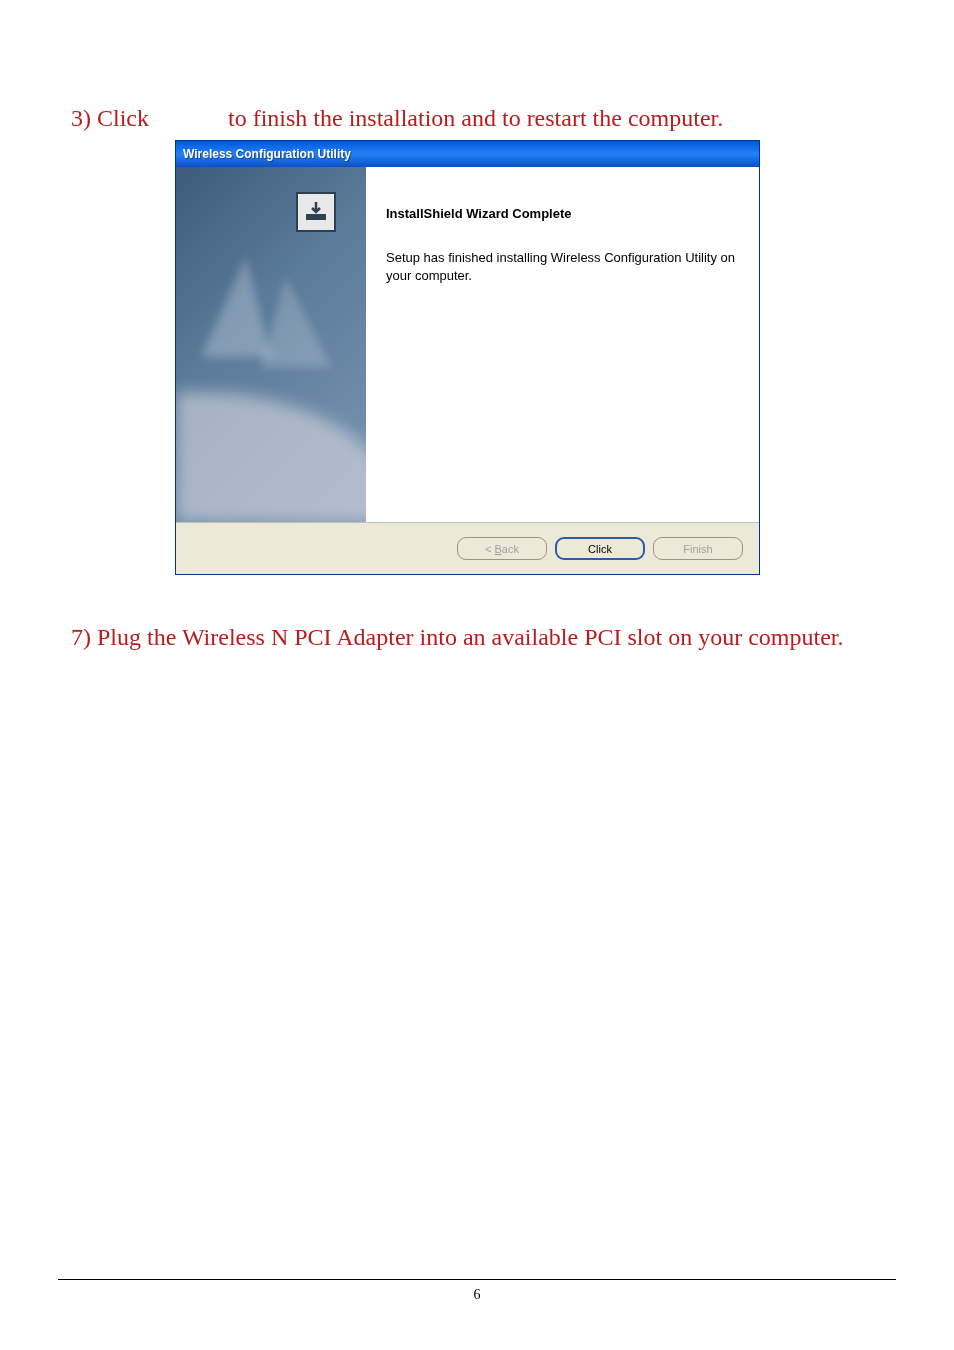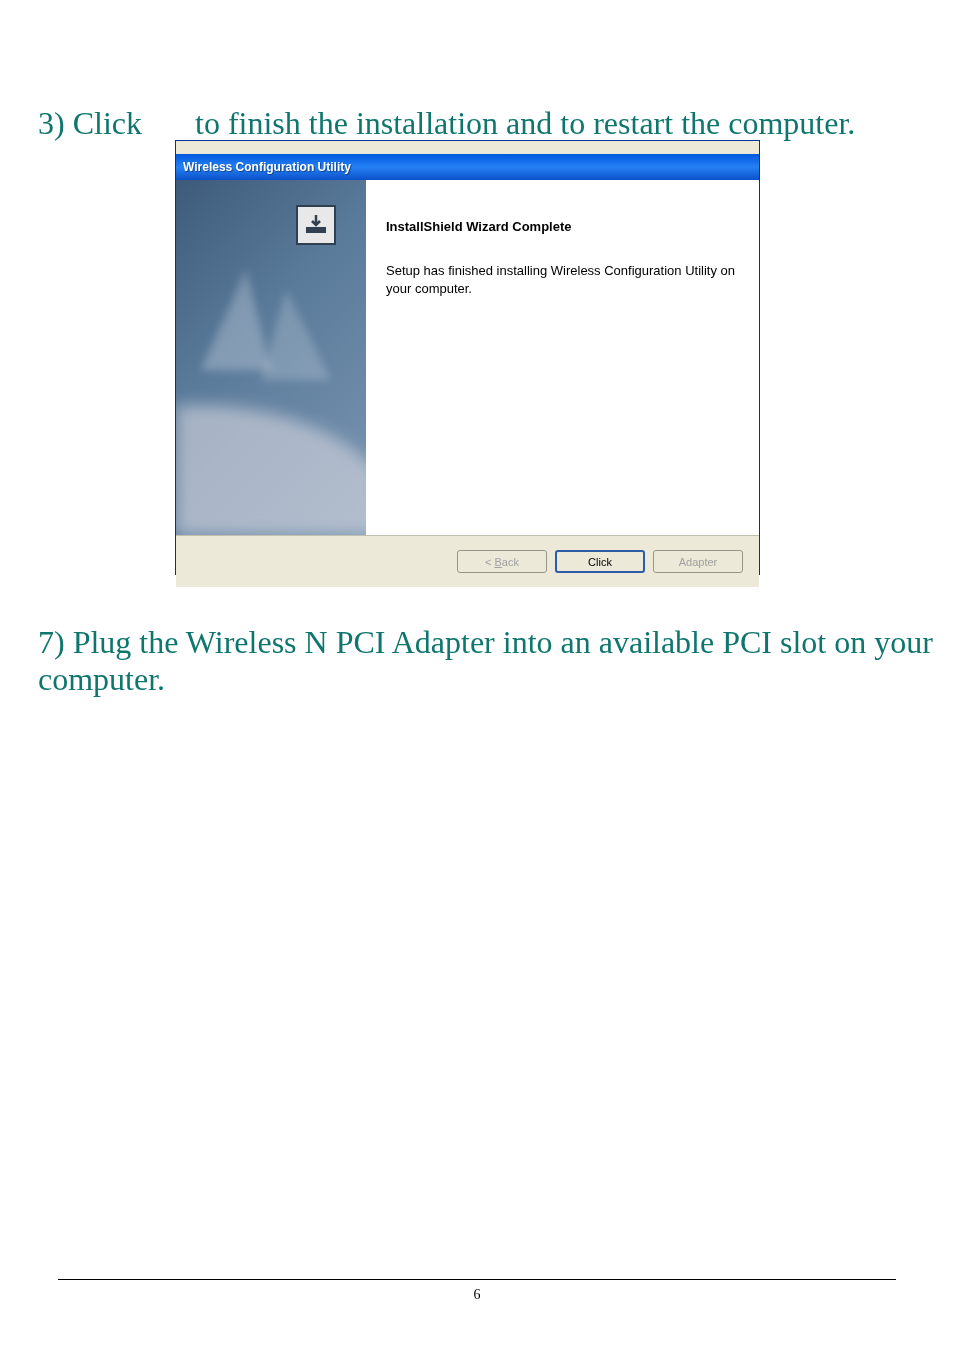--- a/index.html
+++ b/index.html
@@ -9,22 +9,23 @@
     }
     body {
       width: 954px;
       height: 1350px;
       background: white;
       font-family: "Times New Roman", serif;
       position: relative;
     }
     .instruction-line {
       position: absolute;
-      font-size: 32px;
-      color: #0f766e;
+      font-size: 24px;
+      color: #b91c1c;
+      margin-left: 33px;
     }
     .step3-part1 {
       left: 38px;
       top: 105px;
     }
     .step3-part2 {
       left: 195px;
       top: 105px;
     }
     .step4 {
@@ -40,21 +41,20 @@
       border: 1px solid #003399;
       background: #ece9d8;
       font-family: Tahoma, Arial, sans-serif;
     }
     .title-bar {
       height: 26px;
       background: linear-gradient(to bottom, #0058dd 0%, #2680f5 50%, #0a51c8 100%);
       display: flex;
       align-items: center;
       padding-left: 7px;
-      margin-top: 13px;
     }
     .title-bar-text {
       color: white;
       font-size: 12px;
       font-weight: bold;
       text-shadow: 1px 1px 1px rgba(0,0,0,0.4);
     }
     .dialog-body {
       display: flex;
       height: 355px;
@@ -151,21 +151,21 @@
       padding-right: 16px;
       gap: 8px;
     }
     .btn {
       width: 90px;
       height: 23px;
       font-size: 11px;
       font-family: Tahoma, Arial, sans-serif;
       border: 1px solid #98948a;
       background: #ece9d8;
-      border-radius: 3px;
+      border-radius: 9px;
       cursor: default;
       color: #000;
     }
     .btn-disabled {
       color: #a0a0a0;
     }
     .btn-finish {
       border: 2px solid #2e5da8;
       font-weight: normal;
       background: #ece9d8;
@@ -211,20 +211,20 @@
       </div>
     </div>
     <div class="right-panel">
       <div class="heading">InstallShield Wizard Complete</div>
       <div class="description">Setup has finished installing Wireless Configuration Utility on your computer.</div>
     </div>
   </div>
   <div class="button-row">
     <button class="btn btn-disabled">&lt; <span style="text-decoration:underline">B</span>ack</button>
     <button class="btn btn-finish">Click</button>
-    <button class="btn btn-disabled">Adapter</button>
+    <button class="btn btn-disabled">Finish</button>
   </div>
 </div>
 
 <div class="instruction-line step4">7) Plug the Wireless N PCI Adapter into an available PCI slot on your computer.</div>
 
 <div class="footer-line"></div>
 <div class="page-number">6</div>
 
 </body></html>

